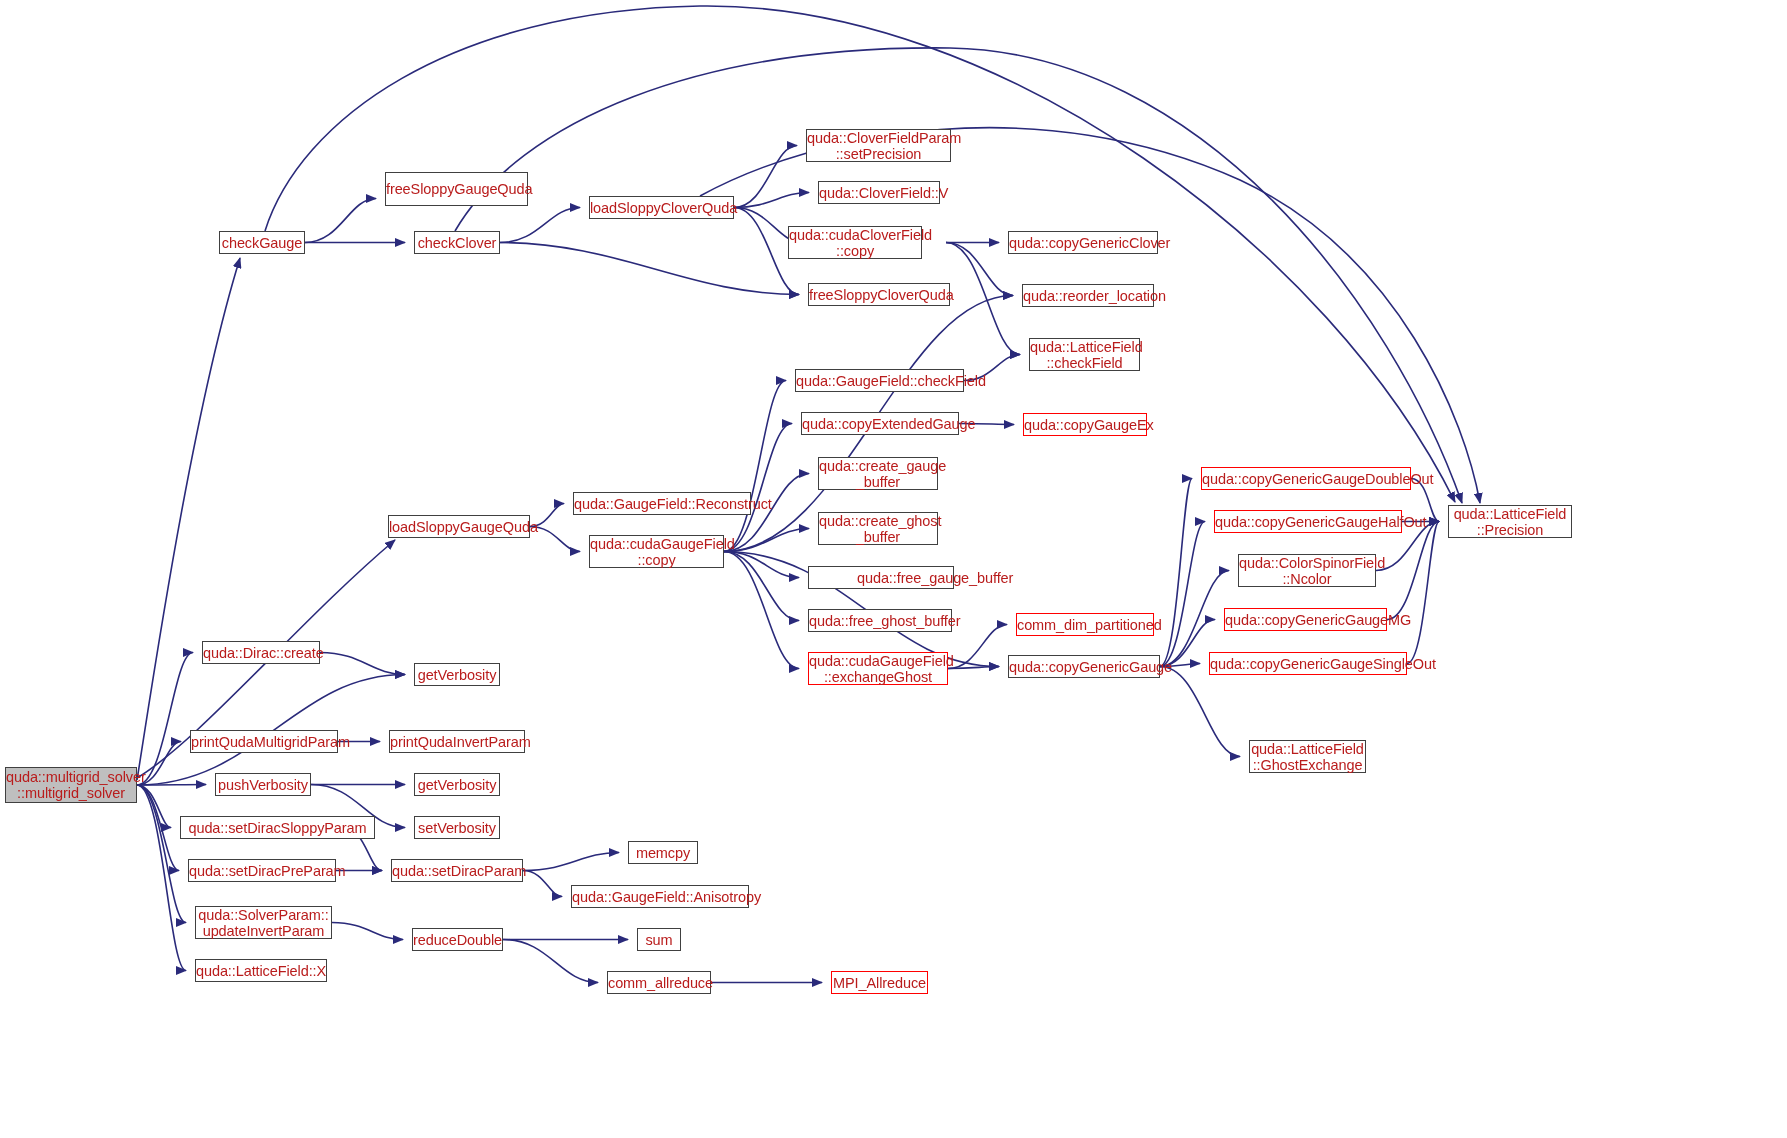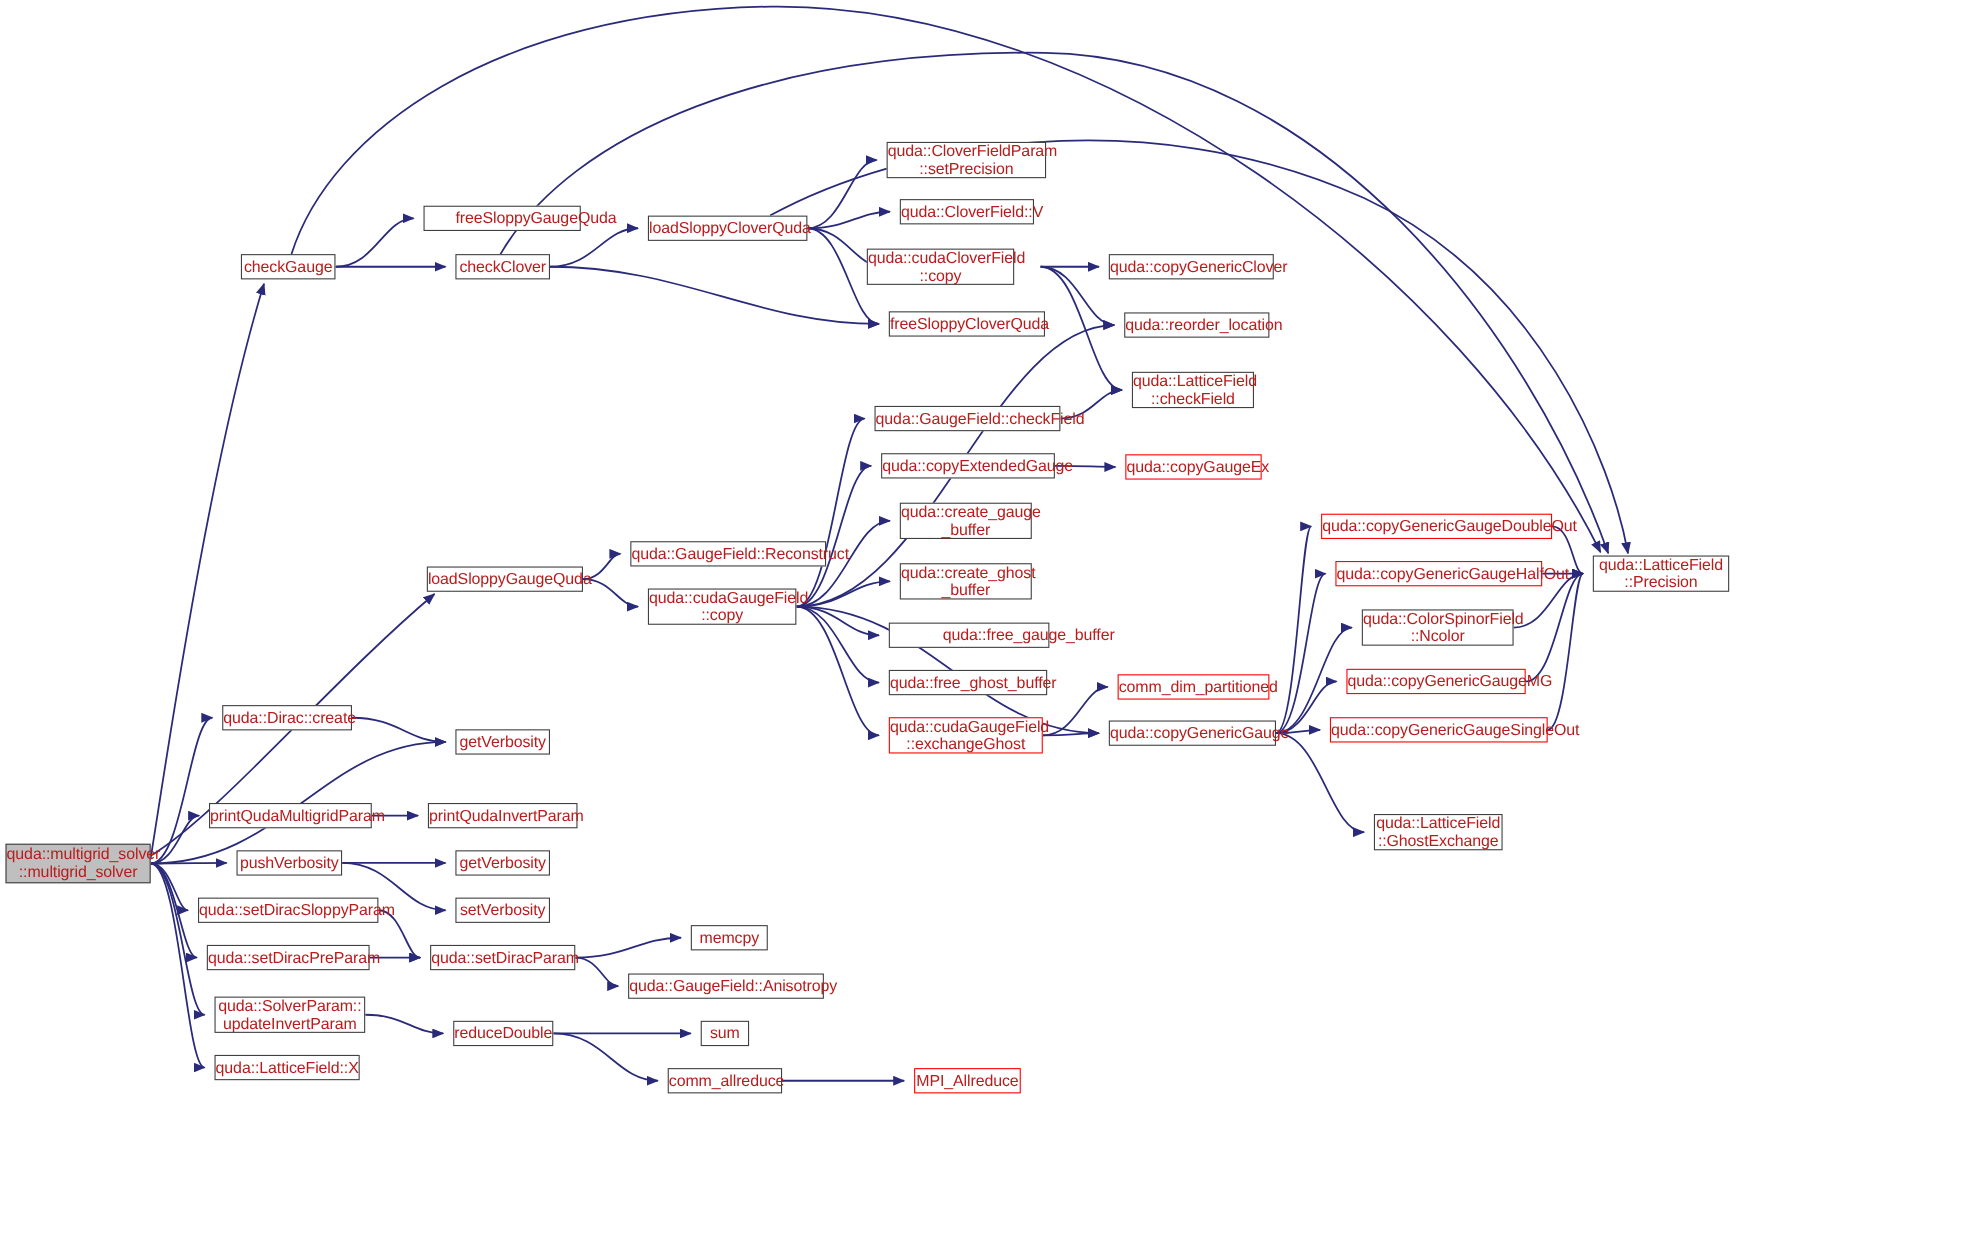--- a/index.html
+++ b/index.html
@@ -102,21 +102,21 @@
         <path d="M 332 922.5 C 368 922.5 376 939.5 403 939.5" marker-end="url(#arrow)"></path>
         <path d="M 503 939.5 C 563.3 939.5 576.7 939.5 628 939.5" marker-end="url(#arrow)"></path>
         <path d="M 503 939.5 C 549.8 939.5 560.2 982.5 598 982.5" marker-end="url(#arrow)"></path>
         <path d="M 711 982.5 C 765 982.5 777 982.5 822 982.5" marker-end="url(#arrow)"></path>
       </g>
   </svg>
   <div id="nodes">
       <div class="node root" style="left: 5px; top: 767px; width: 132px; height: 36px;"><span class="lbl">quda::multigrid_solver
 ::multigrid_solver</span></div>
       <div class="node" style="left: 219px; top: 231px; width: 86px; height: 23px;"><span class="lbl">checkGauge</span></div>
-      <div class="node" style="left: 385px; top: 187px; width: 143px; height: 23px; padding-left: 28px;"><span class="lbl">freeSloppyGaugeQuda</span></div>
+      <div class="node" style="left: 385px; top: 172px; width: 143px; height: 34px;"><span class="lbl">freeSloppyGaugeQuda</span></div>
       <div class="node" style="left: 414px; top: 231px; width: 86px; height: 23px;"><span class="lbl">checkClover</span></div>
       <div class="node" style="left: 589px; top: 196px; width: 145px; height: 23px;"><span class="lbl">loadSloppyCloverQuda</span></div>
       <div class="node" style="left: 806px; top: 129px; width: 145px; height: 33px;"><span class="lbl">quda::CloverFieldParam
 ::setPrecision</span></div>
       <div class="node" style="left: 818px; top: 181px; width: 122px; height: 23px;"><span class="lbl">quda::CloverField::V</span></div>
       <div class="node" style="left: 788px; top: 226px; width: 134px; height: 33px;"><span class="lbl">quda::cudaCloverField
 ::copy</span></div>
       <div class="node" style="left: 1008px; top: 231px; width: 150px; height: 23px;"><span class="lbl">quda::copyGenericClover</span></div>
       <div class="node" style="left: 808px; top: 283px; width: 142px; height: 23px;"><span class="lbl">freeSloppyCloverQuda</span></div>
       <div class="node" style="left: 1022px; top: 284px; width: 132px; height: 23px;"><span class="lbl">quda::reorder_location</span></div>
@@ -148,21 +148,21 @@
       <div class="node" style="left: 1448px; top: 505px; width: 124px; height: 33px;"><span class="lbl">quda::LatticeField
 ::Precision</span></div>
       <div class="node" style="left: 1249px; top: 740px; width: 117px; height: 33px;"><span class="lbl">quda::LatticeField
 ::GhostExchange</span></div>
       <div class="node" style="left: 202px; top: 641px; width: 118px; height: 23px;"><span class="lbl">quda::Dirac::create</span></div>
       <div class="node" style="left: 414px; top: 663px; width: 86px; height: 23px;"><span class="lbl">getVerbosity</span></div>
       <div class="node" style="left: 190px; top: 730px; width: 148px; height: 23px;"><span class="lbl">printQudaMultigridParam</span></div>
       <div class="node" style="left: 389px; top: 730px; width: 136px; height: 23px;"><span class="lbl">printQudaInvertParam</span></div>
       <div class="node" style="left: 215px; top: 773px; width: 96px; height: 23px;"><span class="lbl">pushVerbosity</span></div>
       <div class="node" style="left: 414px; top: 773px; width: 86px; height: 23px;"><span class="lbl">getVerbosity</span></div>
-      <div class="node" style="left: 180px; top: 816px; width: 164px; height: 23px;"><span class="lbl">quda::setDiracSloppyParam</span></div>
+      <div class="node" style="left: 180px; top: 816px; width: 195px; height: 23px;"><span class="lbl">quda::setDiracSloppyParam</span></div>
       <div class="node" style="left: 414px; top: 816px; width: 86px; height: 23px;"><span class="lbl">setVerbosity</span></div>
       <div class="node" style="left: 188px; top: 859px; width: 148px; height: 23px;"><span class="lbl">quda::setDiracPreParam</span></div>
       <div class="node" style="left: 391px; top: 859px; width: 132px; height: 23px;"><span class="lbl">quda::setDiracParam</span></div>
       <div class="node" style="left: 628px; top: 841px; width: 70px; height: 23px;"><span class="lbl">memcpy</span></div>
       <div class="node" style="left: 571px; top: 885px; width: 178px; height: 23px;"><span class="lbl">quda::GaugeField::Anisotropy</span></div>
       <div class="node" style="left: 195px; top: 906px; width: 137px; height: 33px;"><span class="lbl">quda::SolverParam::
 updateInvertParam</span></div>
       <div class="node" style="left: 412px; top: 928px; width: 91px; height: 23px;"><span class="lbl">reduceDouble</span></div>
       <div class="node" style="left: 637px; top: 928px; width: 44px; height: 23px;"><span class="lbl">sum</span></div>
       <div class="node" style="left: 607px; top: 971px; width: 104px; height: 23px;"><span class="lbl">comm_allreduce</span></div>

